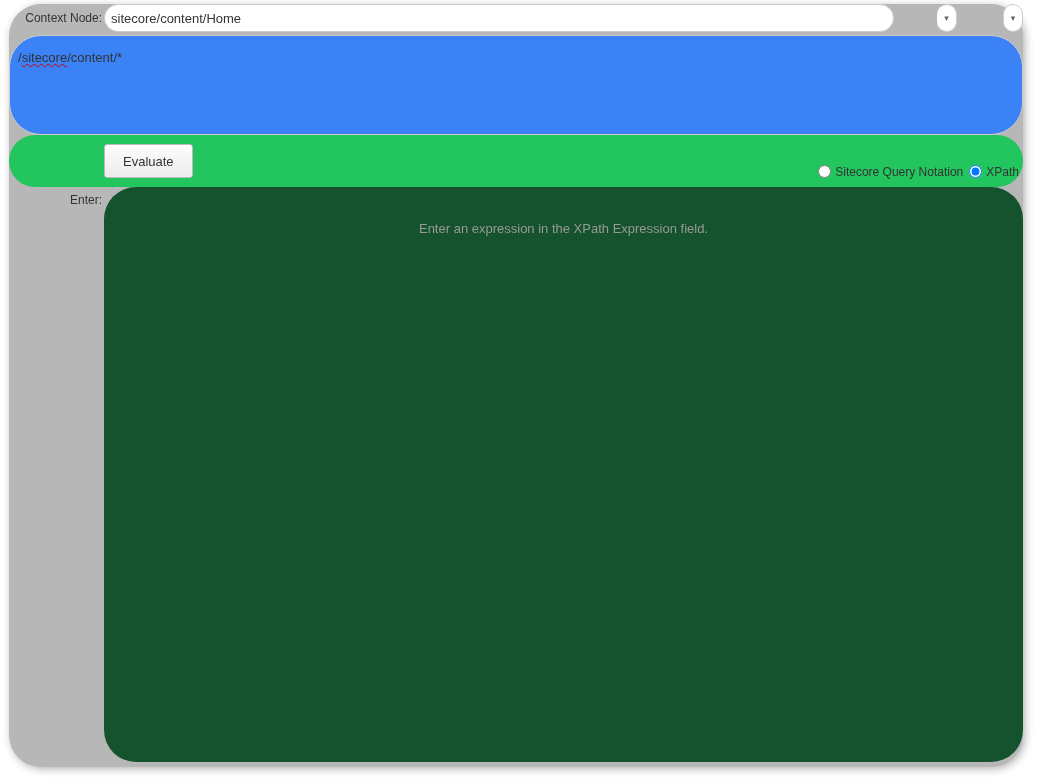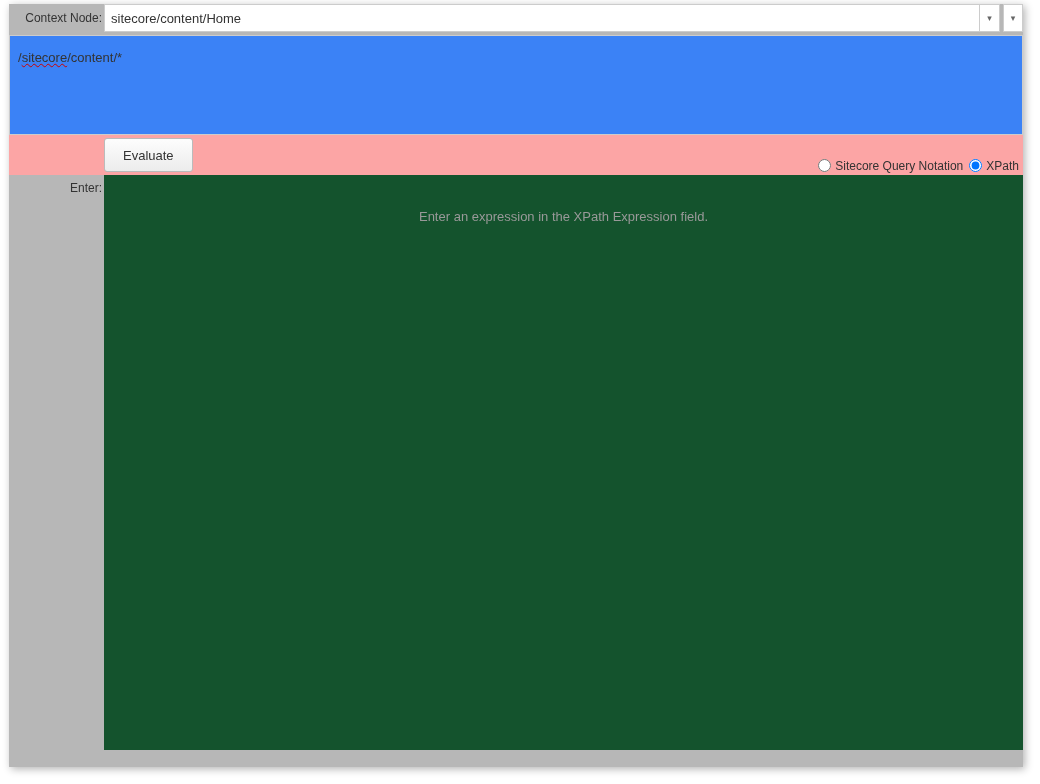--- a/index.html
+++ b/index.html
@@ -1,15 +1,15 @@
 <!DOCTYPE html>
 <html><head>
   <meta charset="utf-8">
   <style>
-    * { box-sizing: border-box; margin: 0; padding: 0; }
+    * { box-sizing: border-box; margin: 0; padding: 0; border-radius: 32px; }
     body {
       font-family: Arial, sans-serif;
       font-size: 13px;
       color: #333;
       background: #fff;
       width: 1040px;
       height: 784px;
       position: relative;
     }
     .panel {
@@ -28,20 +28,21 @@
     .label-col {
       width: 95px;
       text-align: right;
       padding-right: 2px;
       padding-top: 7px;
       color: #333;
       font-size: 12px;
     }
     .field-col {
       flex: 1;
+      gap: 43px;
     }
     
     .context-row {
       height: 29px;
       display: flex;
     }
     .context-input-wrap {
       display: flex;
       flex: 1;
       height: 28px;
@@ -98,23 +99,23 @@
       padding: 14px 8px 6px 8px;
       font-size: 13px;
       color: #333;
       margin-top: 2px;
       overflow: hidden;
     }
     
     .toolbar-row {
       display: flex;
       align-items: center;
-      height: 40px;
+      height: 52px;
       padding-left: 95px;
-      background: #fca5a5;
+      background: #22c55e;
     }
     .evaluate-btn {
       height: 34px;
       padding: 0 18px;
       background: linear-gradient(#fdfdfd, #ececec);
       border: 1px solid #bbb;
       border-radius: 3px;
       font-size: 13px;
       color: #333;
       cursor: pointer;

